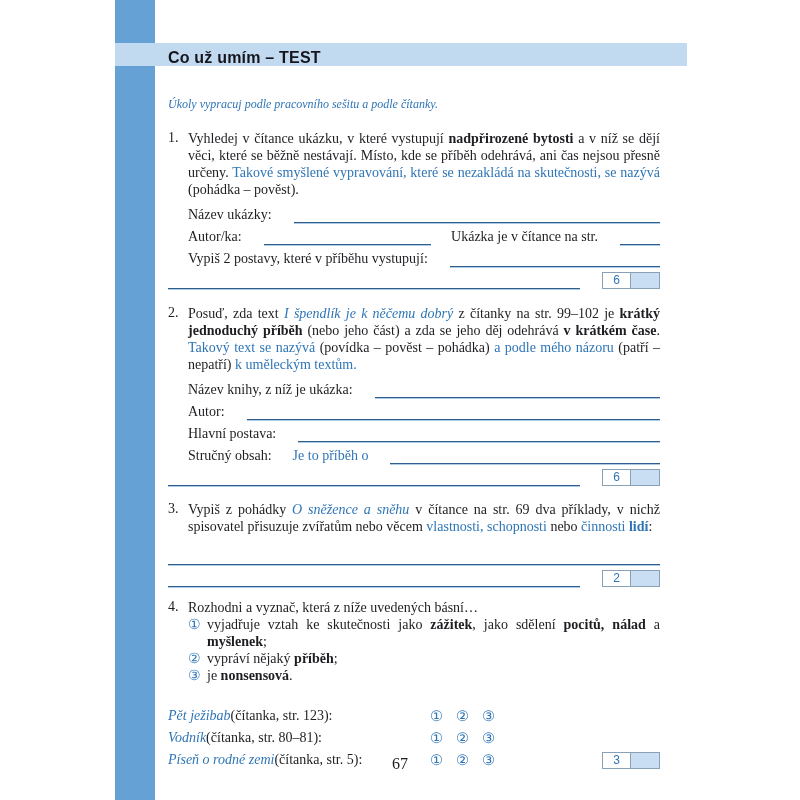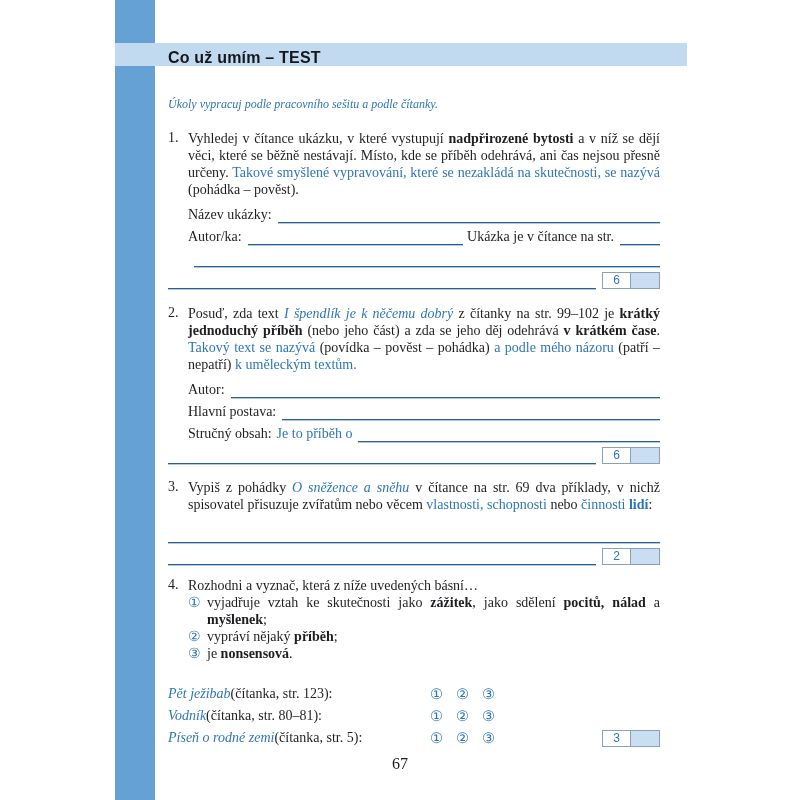--- a/index.html
+++ b/index.html
@@ -29,21 +29,21 @@
   .content{position:absolute;left:168px;top:80px;width:492px;}
   .subtitle{color:var(--accent);font-style:italic;font-size:12px;line-height:17px;margin-top:16px;}
   .task{position:relative;padding-left:20px;}
   .task-num{position:absolute;left:0;top:0;}
   .task-para{text-align:justify;line-height:17px;}
   .seg-bold{font-weight:bold;}
   .seg-blue{color:var(--accent);}
   .seg-blueitalic{color:var(--accent);font-style:italic;}
   .seg-bluebold{color:var(--accent);font-weight:bold;}
   .fill-rows{margin-top:3px;}
-  .fill-row{display:flex;align-items:flex-end;height:22px;}
+  .fill-row{display:flex;align-items:flex-end;height:22px;gap:16px;}
   .wline{
     flex:1;height:17px;margin-left:6px;
     border-bottom:1px solid var(--line-dark);
     box-shadow:0 1px 0 var(--line-glow);
   }
   .wline.short{flex:0 0 40px;}
   .wline.noml{margin-left:2px;}
   .fill-label{white-space:nowrap;}
   .mid-label{white-space:nowrap;margin-left:4px;}
   .scorebox{display:flex;margin-left:6px;}
@@ -91,36 +91,41 @@
         <span class="fill-label">Název ukázky:</span>
         <span class="wline"></span>
       </div>
       <div class="fill-row">
         <span class="fill-label">Autor/ka:</span>
         <span class="wline"></span>
         <span class="mid-label">Ukázka je v čítance na str.</span>
         <span class="wline short"></span>
       </div>
       <div class="fill-row">
+        <span class="fill-label">Vypiš 2 postavy, které v příběhu vystupují:</span>
         <span class="wline"></span>
       </div>
       <div class="fill-row">
         <span class="wline noml" style="margin-left:-20px;"></span>
         <span class="scorebox">
           <span class="score-num">6</span>
           <span class="score-fill"></span>
         </span>
       </div>
     </div>
   </div>
 
   <div class="task t2">
     <span class="task-num">2.</span>
     <div class="task-para"><span class="seg-plain">Posuď, zda text </span><span class="seg-blueitalic">I špendlík je k něčemu dobrý</span><span class="seg-plain"> z čítanky na str. 99–102 je </span><span class="seg-bold">krátký jednoduchý příběh</span><span class="seg-plain"> (nebo jeho část) a zda se jeho děj odehrává </span><span class="seg-bold">v krátkém čase</span><span class="seg-plain">. </span><span class="seg-blue">Takový text se nazývá</span><span class="seg-plain"> (povídka – pověst – pohádka) </span><span class="seg-blue">a podle mého názoru</span><span class="seg-plain"> (patří – nepatří) </span><span class="seg-blue">k uměleckým textům.</span></div>
     <div class="fill-rows">
+      <div class="fill-row">
+        <span class="fill-label">Název knihy, z níž je ukázka:</span>
+        <span class="wline"></span>
+      </div>
       <div class="fill-row">
         <span class="fill-label">Autor:</span>
         <span class="wline"></span>
       </div>
       <div class="fill-row">
         <span class="fill-label">Hlavní postava:</span>
         <span class="wline"></span>
       </div>
       <div class="fill-row">
         <span class="fill-label">Stručný obsah:</span>

